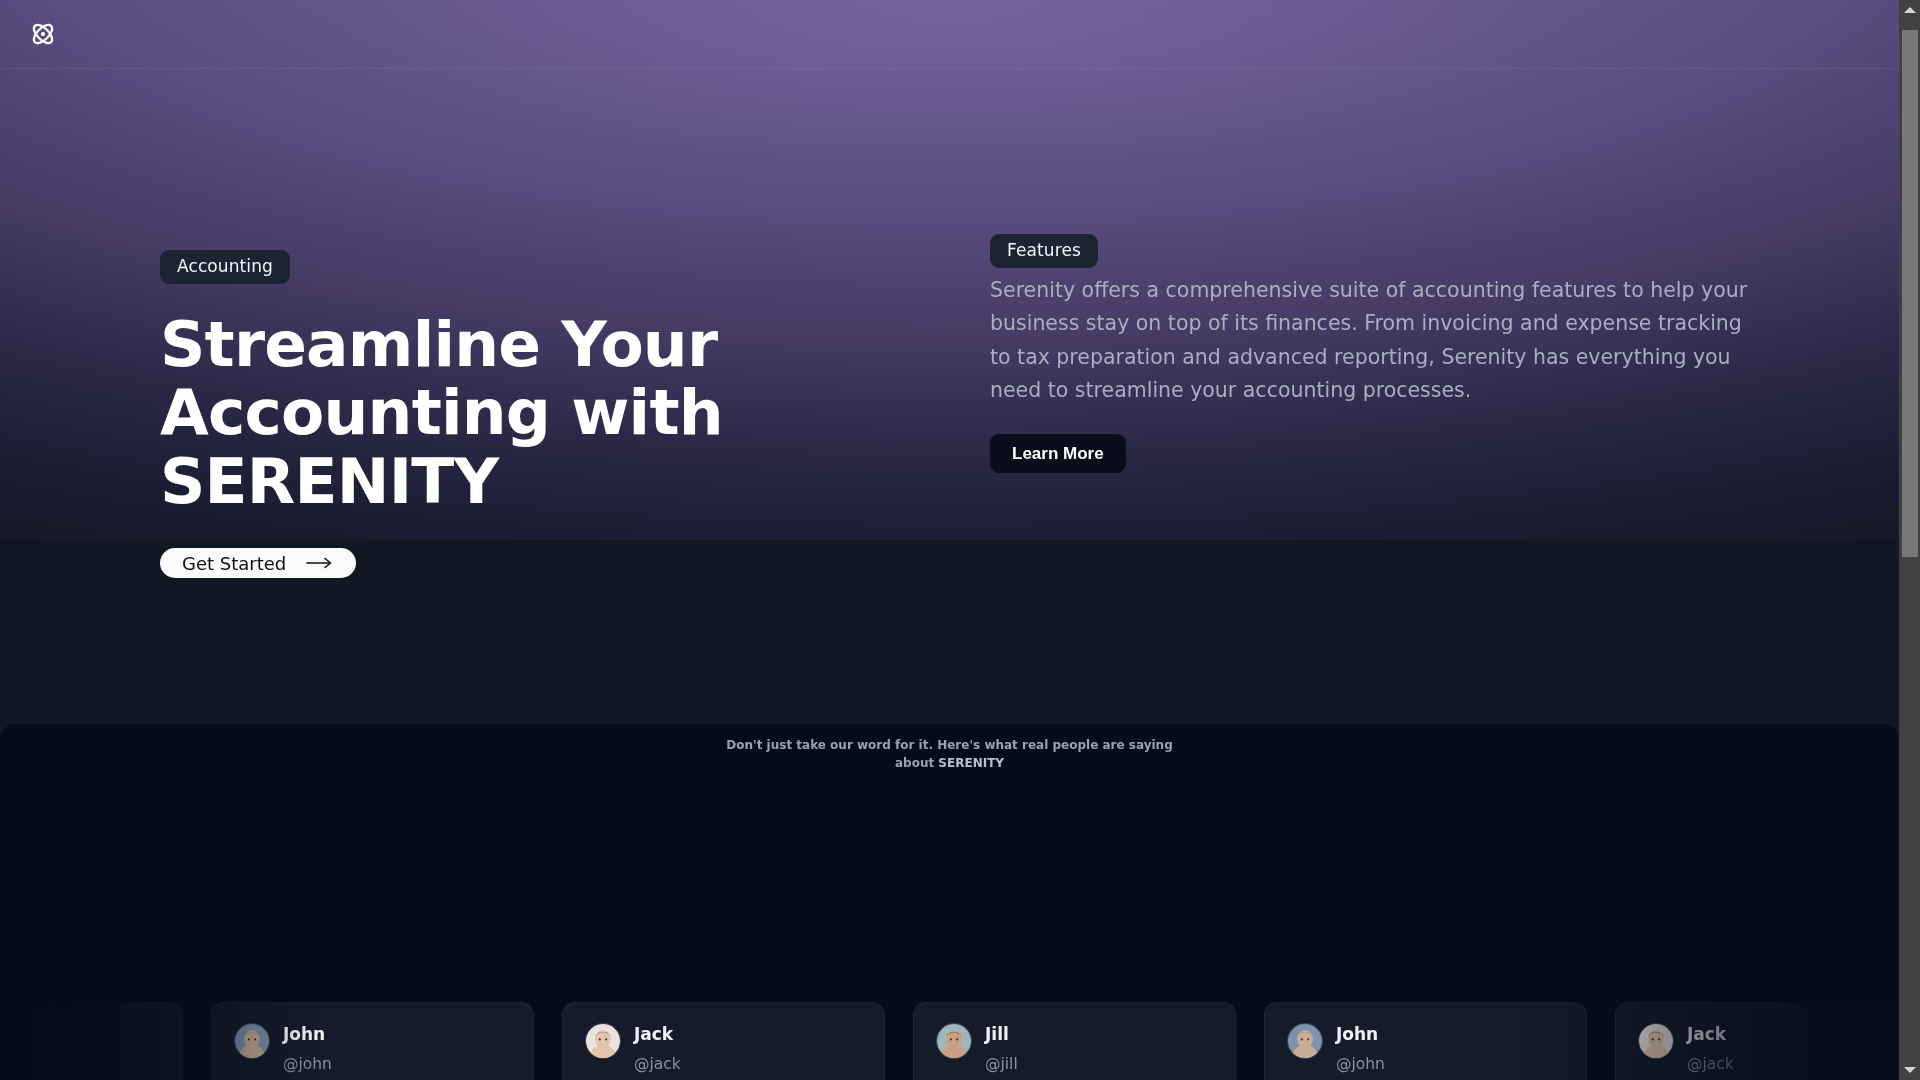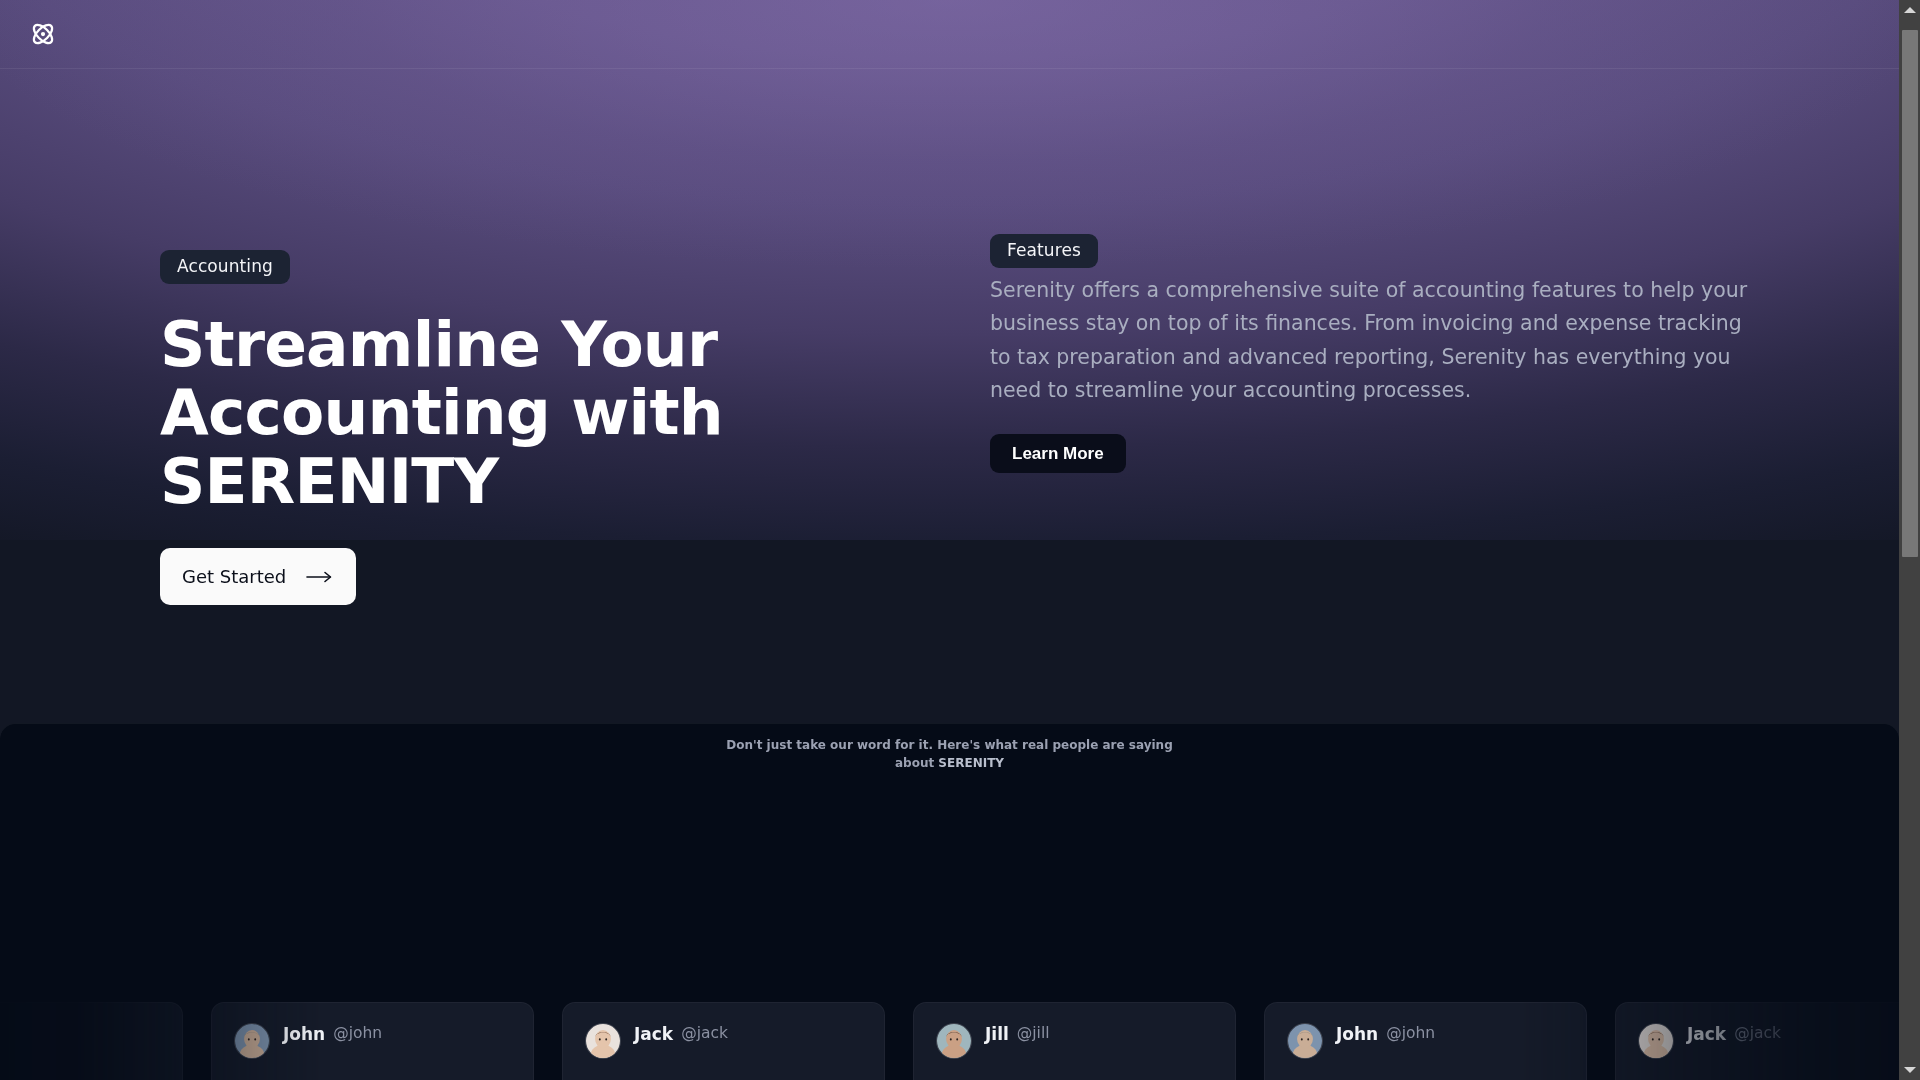--- a/index.html
+++ b/index.html
@@ -110,24 +110,24 @@
     color:#a9aec0;
     font-size:20.5px;
     line-height:1.63;
     font-weight:400;
   }
 
   .btn-get-started {
     margin-top:32px;
     display:inline-flex; align-items:center; gap:20px;
     background:#fafafa; color:#0b0f1a;
-    border:none; border-radius:10px;
+    border:none; border-radius:18px;
     font-family:"DejaVu Sans", sans-serif;
     font-size:18px; font-weight:400;
-    padding:0 22px; height:57px;
+    padding:0 22px; height:30px;
     cursor:pointer;
   }
   .arrow-right { width:28px; height:12px; display:block; }
 
   .btn-learn-more {
     margin-top:26px;
     display:inline-block;
     background:#0a0d1a; color:#ffffff;
     border:none; border-radius:9px;
     font-family:Liberation Sans, sans-serif;
@@ -190,23 +190,23 @@
   }
   .tcard:first-child { margin-left:-140px; }
   .avatar {
     flex:0 0 auto;
     width:36px; height:36px; border-radius:50%;
     overflow:hidden;
     border:1px solid rgba(255,255,255,0.18);
     position:relative;
   }
   .avatar svg { display:block; width:100%; height:100%; }
-  .tmeta { display:flex; flex-direction:row; gap:8px; padding-top:1px; }
+  .tmeta { display:flex; flex-direction:column; gap:2px; padding-top:1px; }
   .tname { color:#f0f2f6; font-size:17px; font-weight:700; line-height:1.22; }
-  .thandle { color:#8b91a2; font-size:15.5px; line-height:1.22; }
+  .thandle { color:#8b91a2; font-size:15.5px; line-height:1.22;margin-top:8px; }
 
   
   #scrollbar {
     position:absolute; right:0; top:0;
     width:21px; height:1080px;
     background:#414141;
     z-index:30;
   }
   .sb-btn {
     position:absolute; left:0; width:21px; height:20px;

